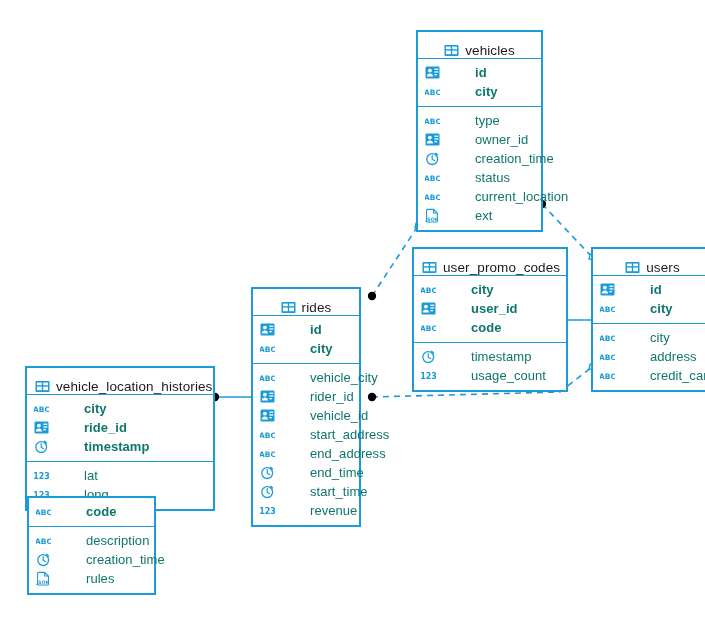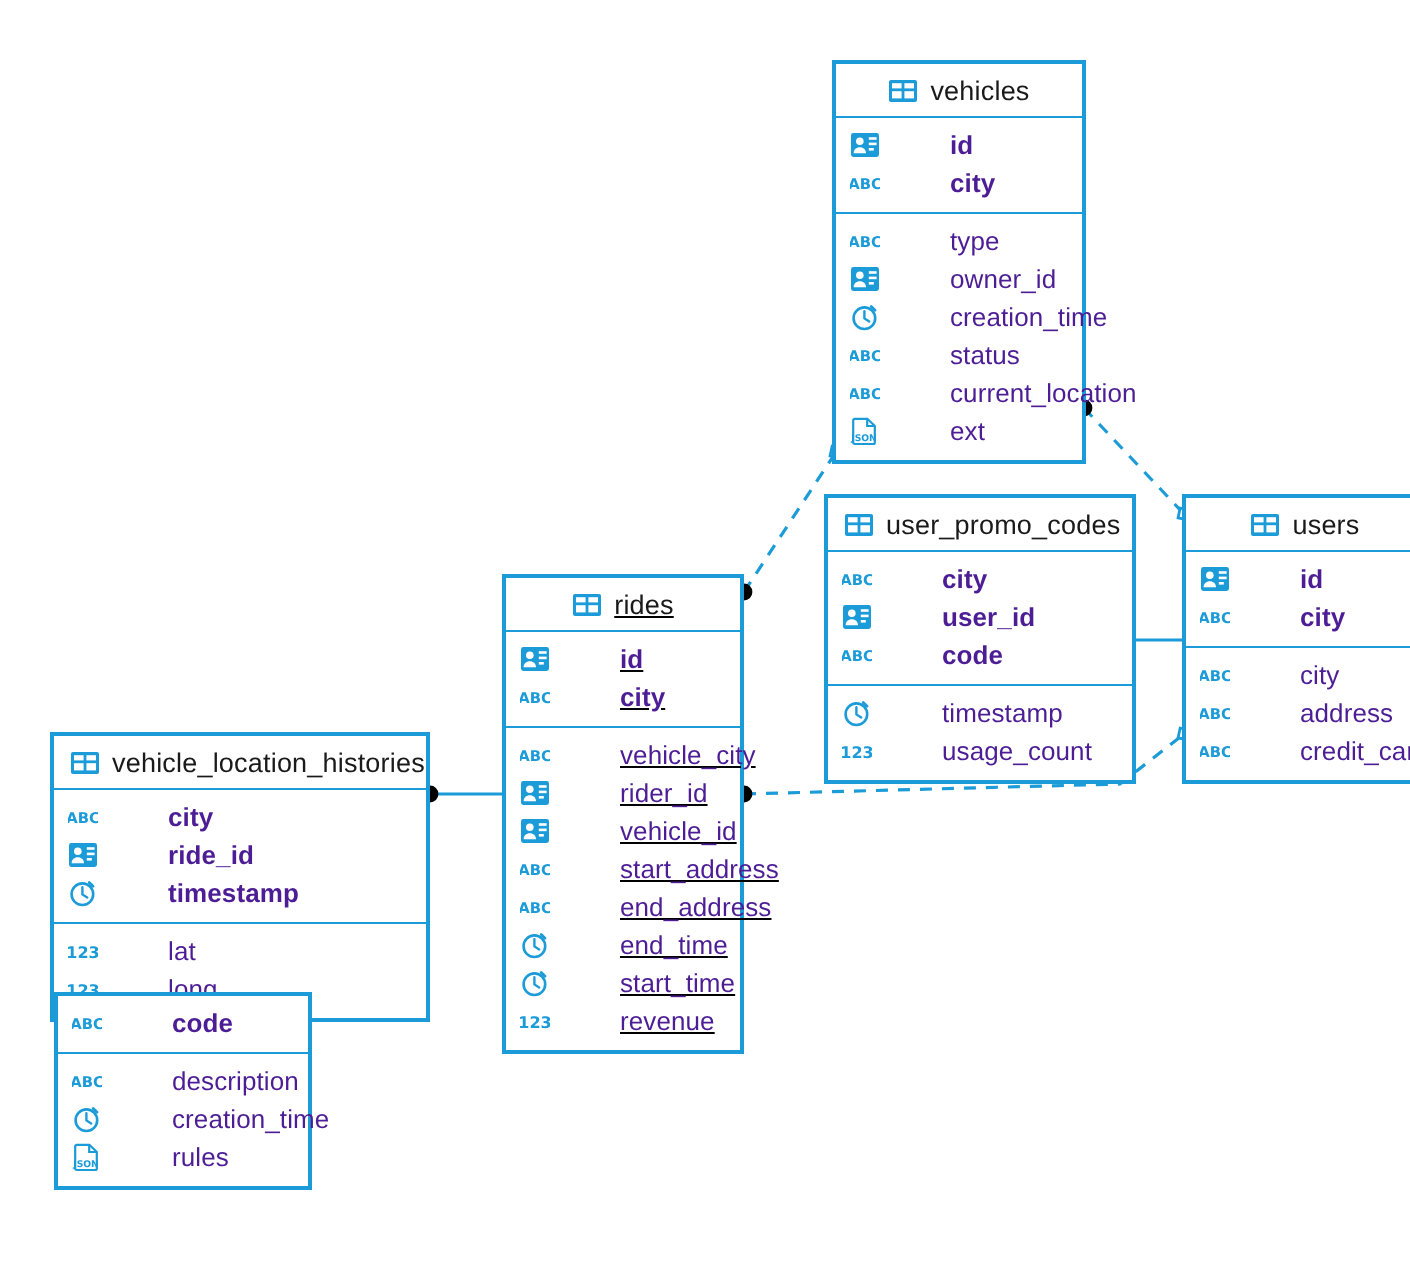--- a/index.html
+++ b/index.html
@@ -32,21 +32,21 @@
     box-sizing: border-box;
     border: 2px solid #1b9bd8;
     background: #ffffff;
     z-index: 5;
   }
   .tbl-header {
     box-sizing: border-box;
     height: 27px;
     border-bottom: 1px solid #1b9bd8;
     display: flex;
-    align-items: center;
+    align-items: flex-end;
     gap: 6px;
     padding: 0 8px;
     background: #ffffff;
   }
   .tbl-header.center {
     justify-content: center;
   }
   .tbl-title {
     font-size: 13.5px;
     color: #1a1a1a;
@@ -64,21 +64,21 @@
   .col-row {
     display: flex;
     align-items: center;
     gap: 5px;
     height: 19px;
     padding: 0 7px;
     white-space: nowrap;
   }
   .col-name {
     font-size: 13px;
-    color: #4c1d95;
+    color: #0f766e;
     letter-spacing: 0.05px;
     padding-left: 30px;
   }
   .col-row.bold .col-name {
     font-weight: bold;
   }
   .ico {
     flex: 0 0 auto;
     width: 15px;
     height: 15px;
@@ -323,21 +323,21 @@
         <div class="col-row">
           <span class="ico">
             <svg width="15" height="15" viewBox="0 0 15 15">
               <text x="7.5" y="10.6" text-anchor="middle" font-family="DejaVu Sans, sans-serif" font-size="7.4" font-weight="bold" fill="#1b9bd8">ABC</text>
             </svg>
           </span>
           <span class="col-name">credit_card</span>
         </div>
       </div>
     </div>
-    <div class="table-node" style="left: 251px; top: 287px; width: 121px; text-decoration: underline;">
+    <div class="table-node" style="left: 251px; top: 287px; width: 110px;">
       <div class="tbl-header center">
         <span class="ico">
           <svg width="15" height="15" viewBox="0 0 15 15">
             <rect x="0.5" y="2" width="14" height="11" rx="1" fill="#1b9bd8"></rect>
             <rect x="2" y="3.6" width="4.8" height="2.6" fill="#ffffff"></rect>
             <rect x="8.2" y="3.6" width="4.8" height="2.6" fill="#ffffff"></rect>
             <rect x="2" y="7.6" width="4.8" height="3.6" fill="#ffffff"></rect>
             <rect x="8.2" y="7.6" width="4.8" height="3.6" fill="#ffffff"></rect>
           </svg>
         </span>

